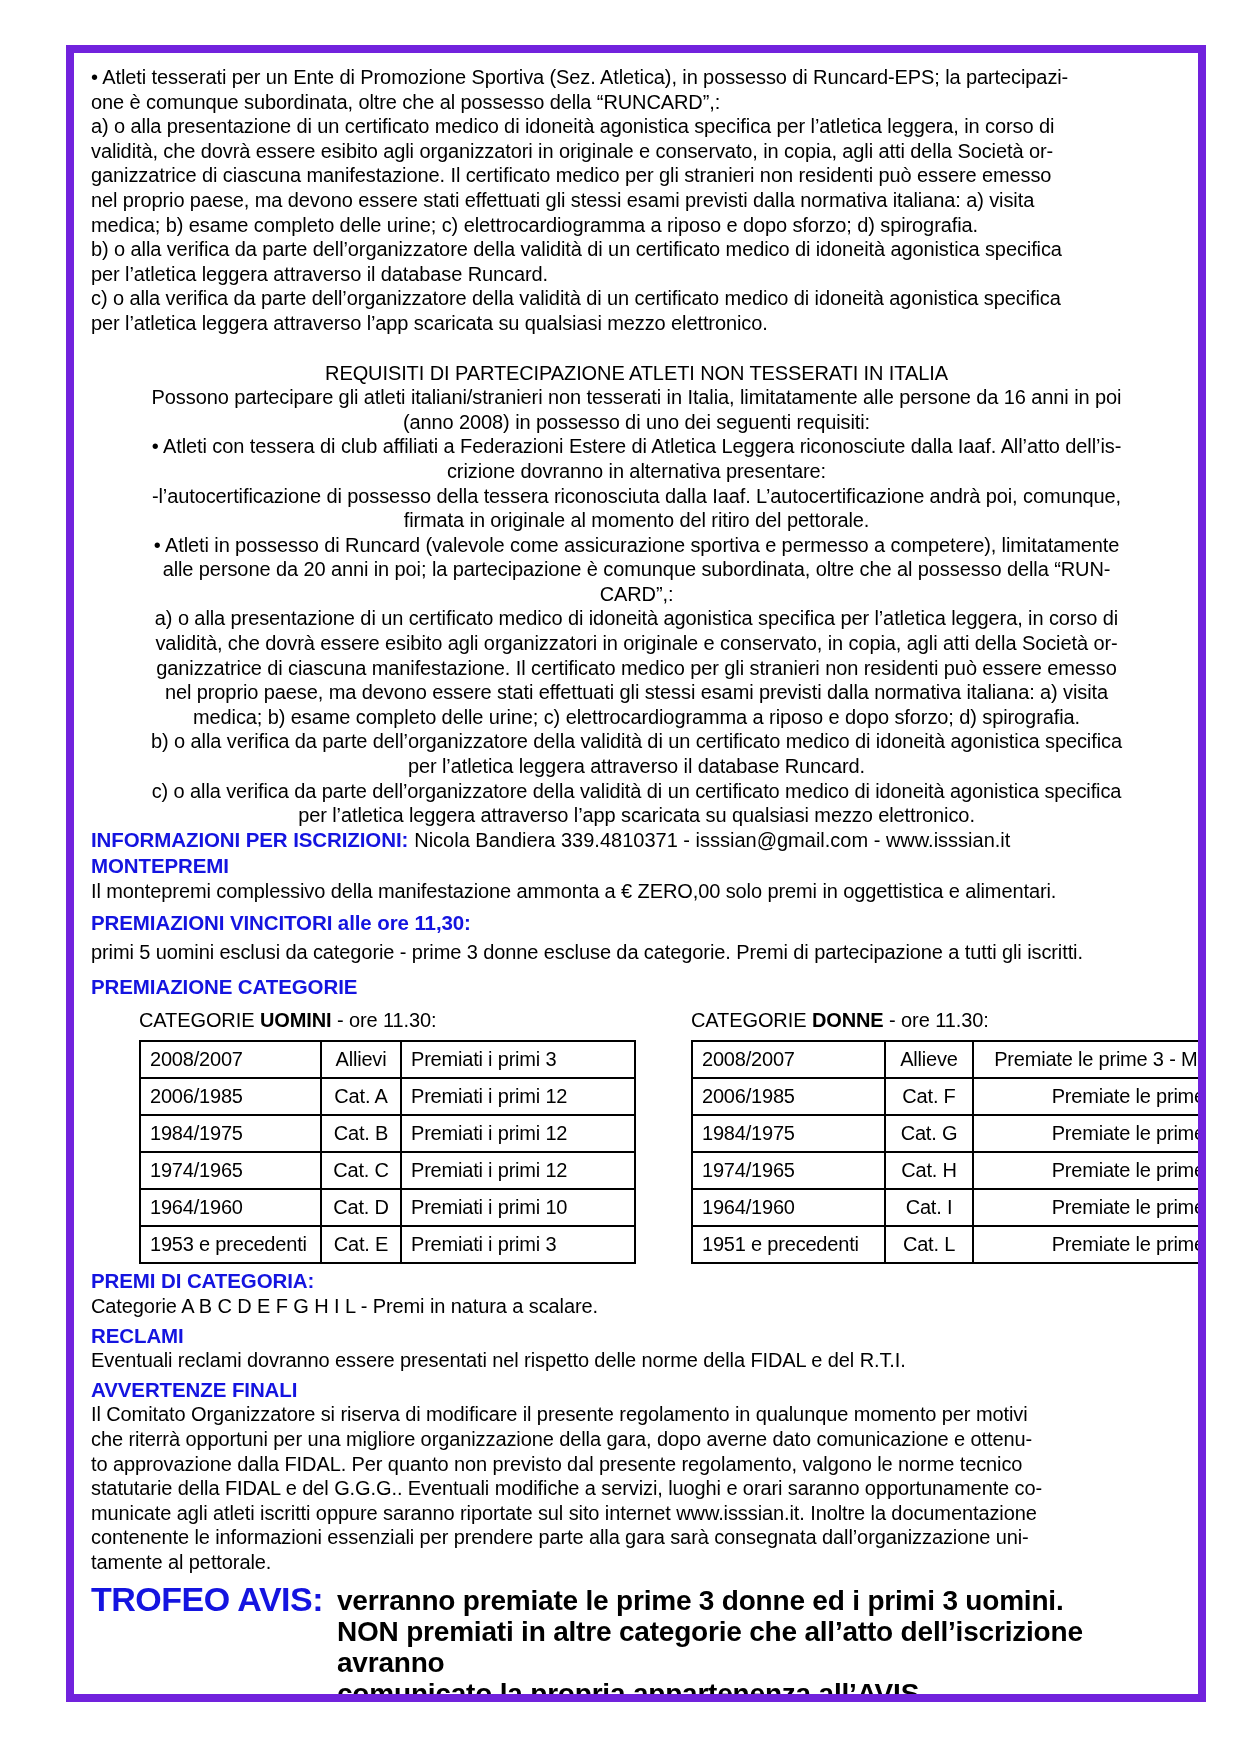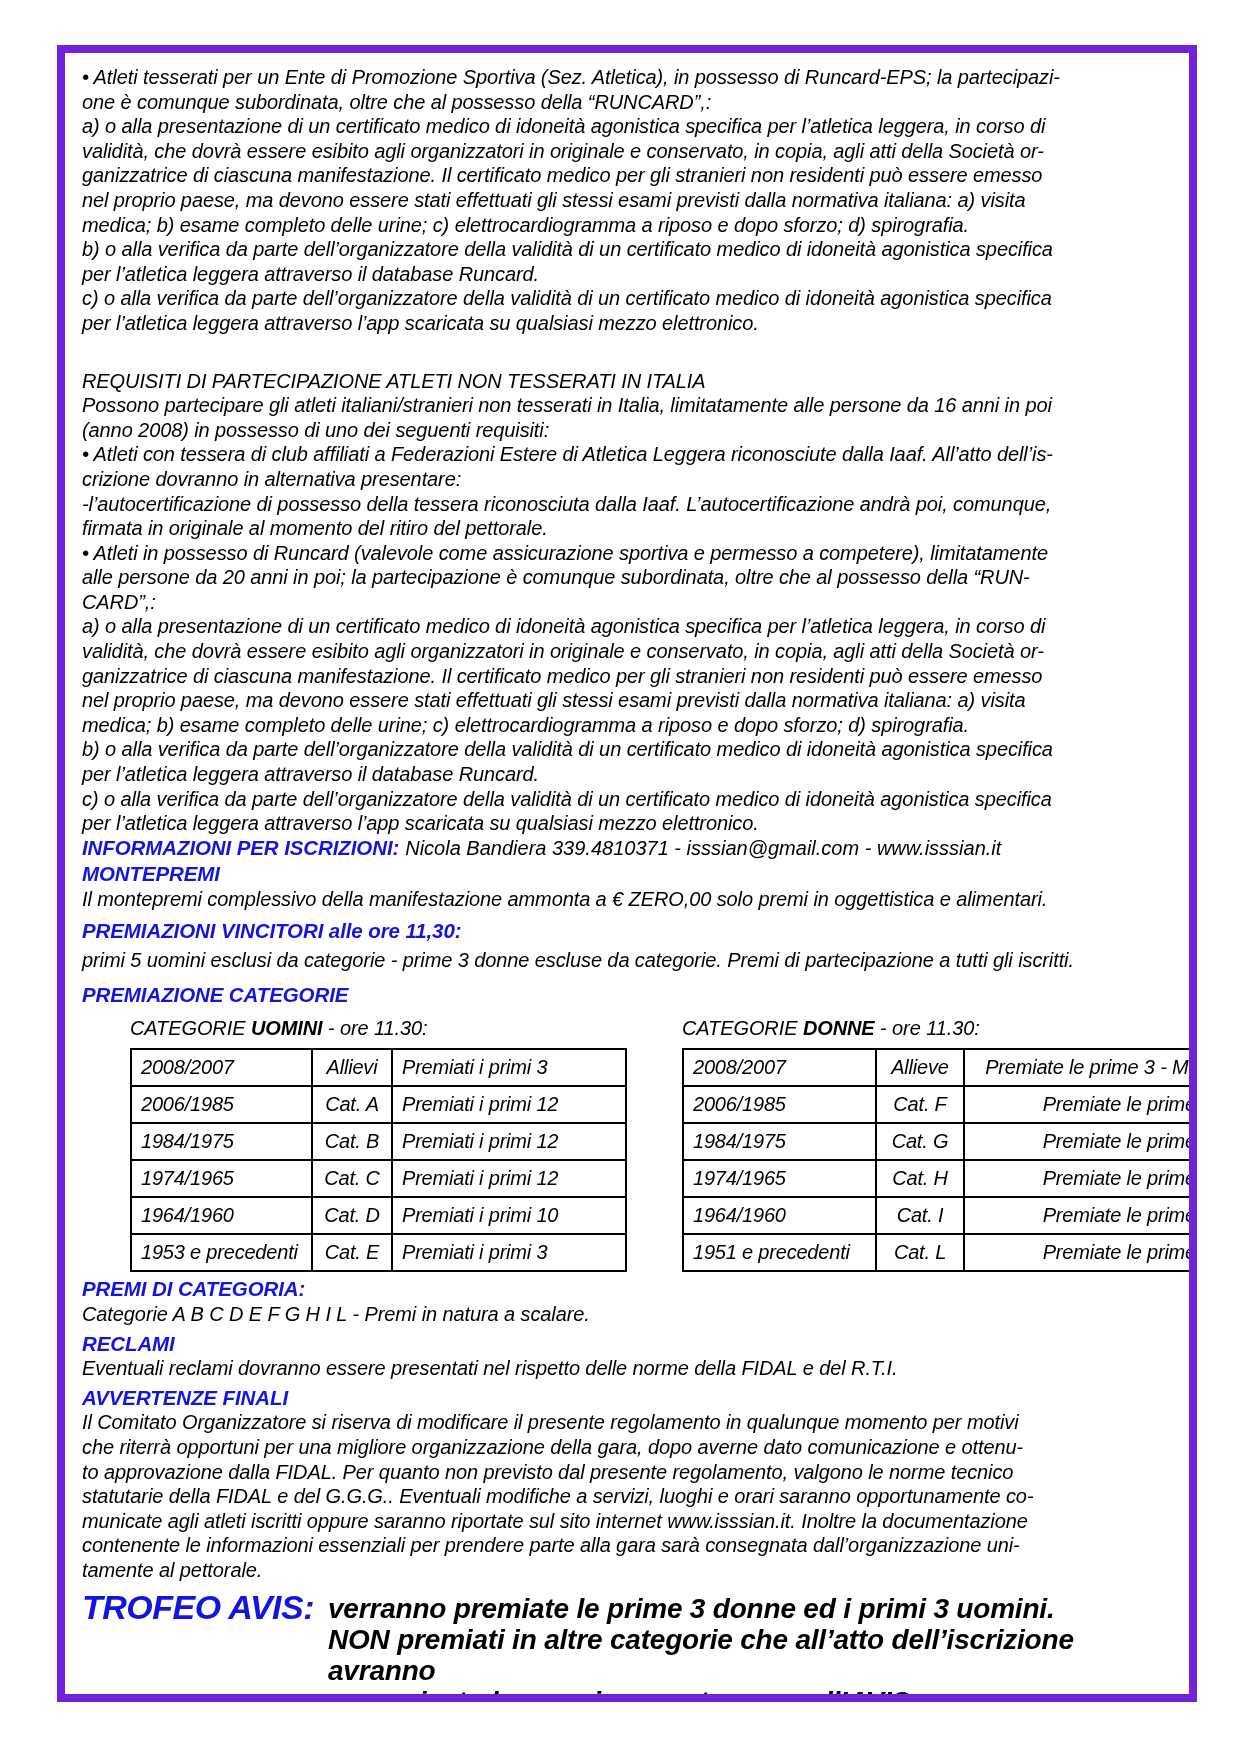--- a/index.html
+++ b/index.html
@@ -6,35 +6,34 @@
   body {
     width:1241px; height:1754px;
     background:#ffffff;
     position:relative;
     font-family:"Liberation Sans", sans-serif;
     color:#000;
     -webkit-font-smoothing:antialiased;
   }
   .frame {
     position:absolute;
-    left:57px; top:45px;
+    left:66px; top:45px;
     width:1140px; height:1657px;
     box-sizing:border-box;
     border:8px solid #7122dd;
     padding:12px 16px 0 17px;
     overflow:hidden;
-    font-style:italic;
   }
   .para {
     font-size:20px;
     line-height:24.6px;
     white-space:pre-line;
     letter-spacing:-0.1px;
   }
-  .gap-top { margin-top:33px; }
+  .gap-top { margin-top:25px;text-align:center; }
   .h-blue {
     color:#1414e0;
     font-weight:bold;
     font-size:20.5px;
     letter-spacing:-0.1px;
   }
   .block { display:block; line-height:24.6px; margin-top:2px; }
   .sp-top { margin-top:7px; }
   .sp-top-sm { margin-top:5px; }
   .sp-top-lg { margin-top:10px; }

